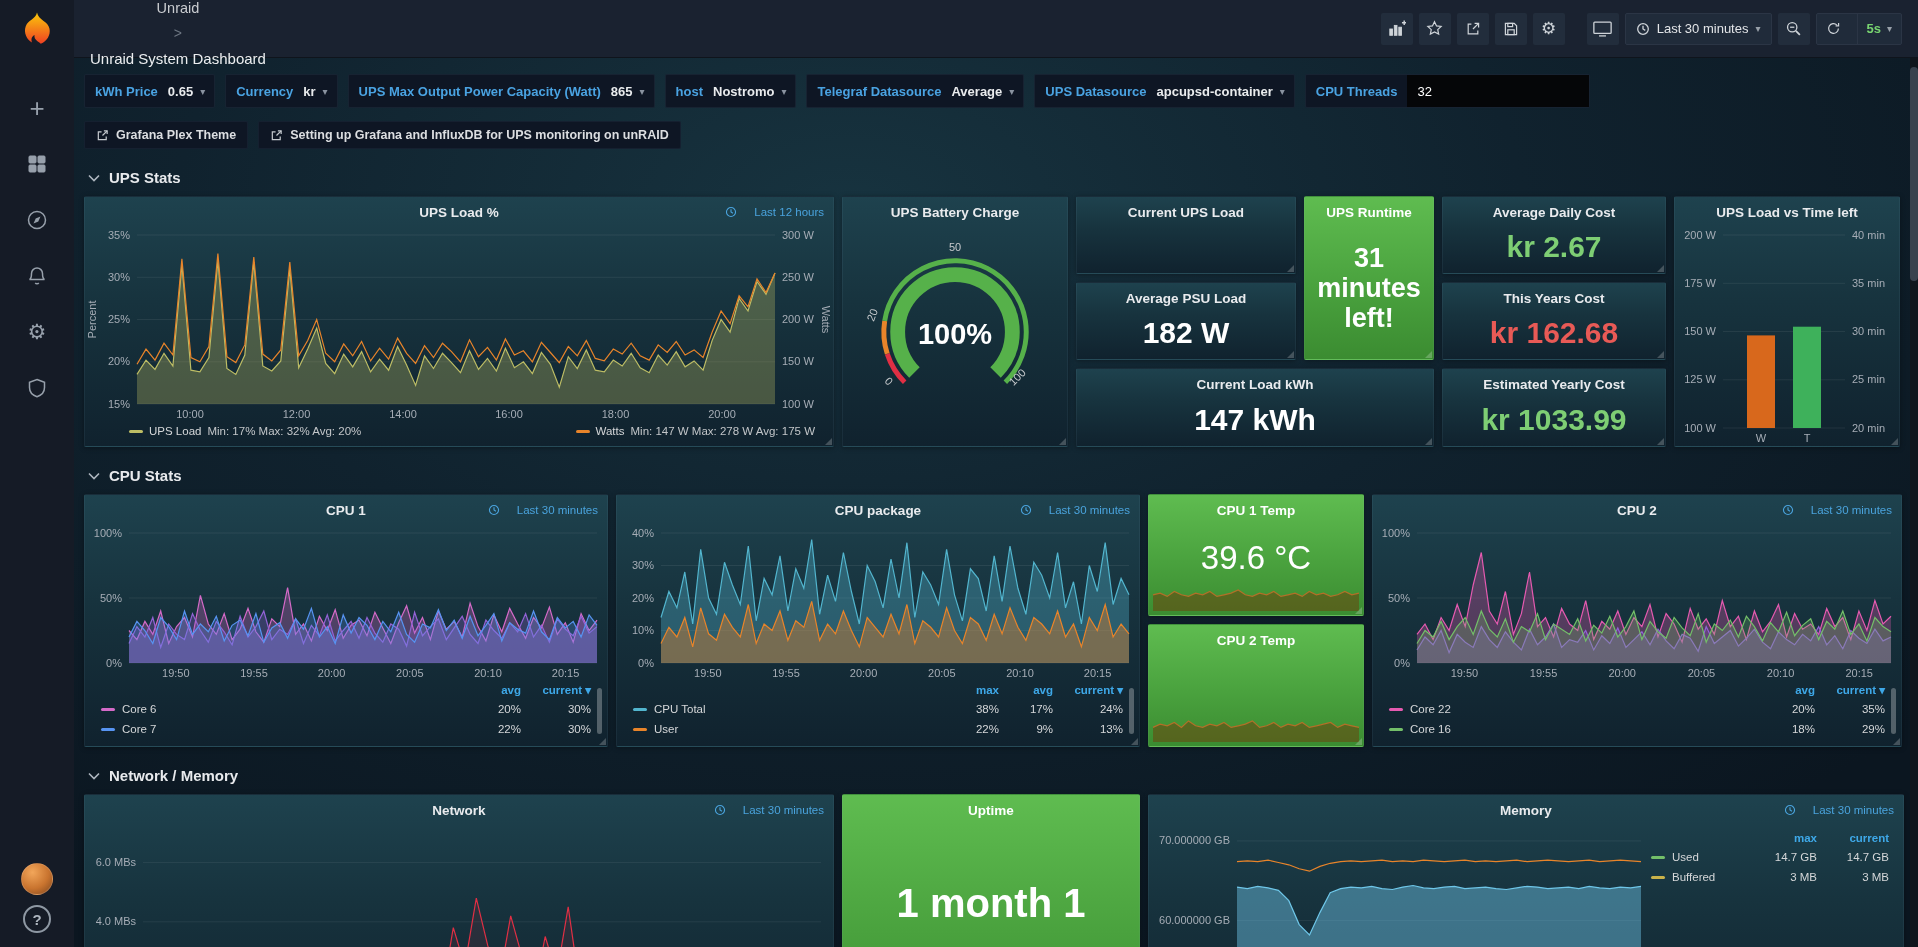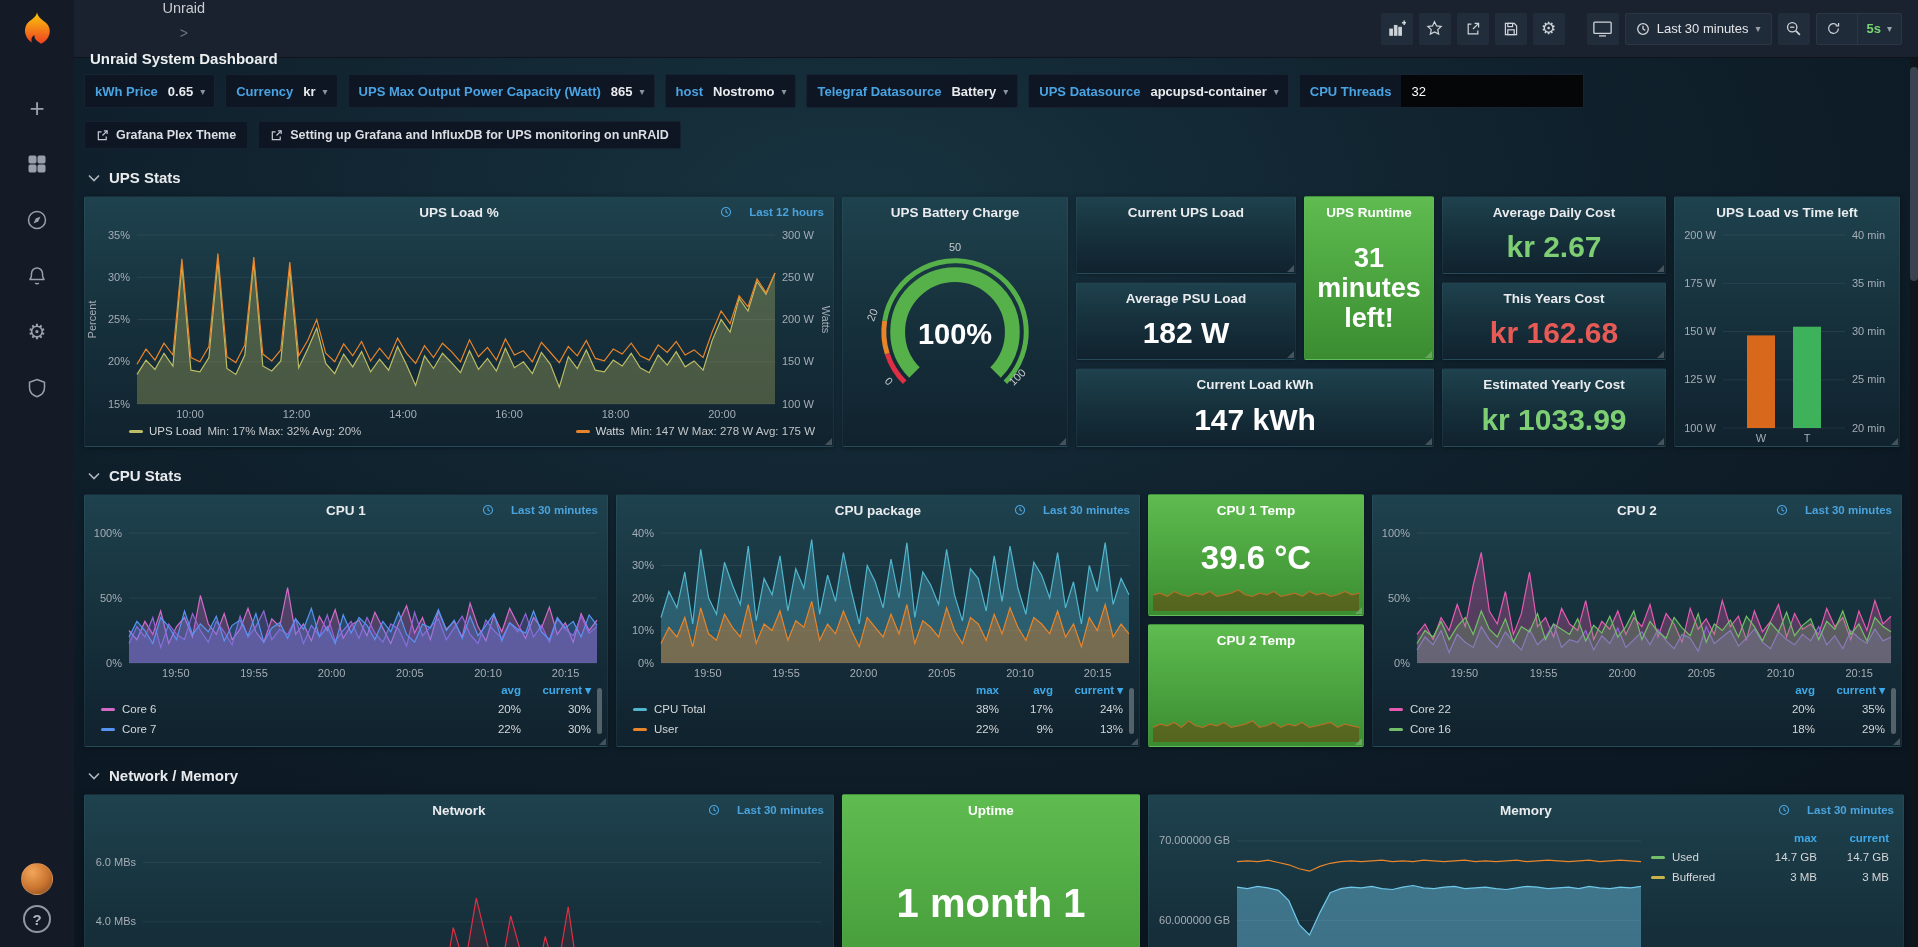--- a/index.html
+++ b/index.html
@@ -16,21 +16,21 @@
   .avatar { width:32px; height:32px; border-radius:50%; background:radial-gradient(circle at 35% 28%, #f2a65a 0%, #c9742f 55%, #7d451d 100%); margin:10px 0; cursor:pointer; border:1px solid rgba(255,255,255,0.15); }
   .help-circle { width:28px; height:28px; border-radius:50%; border:2px solid #8e98a3; color:#aeb6bf; display:flex; align-items:center; justify-content:center; font-size:15px; font-weight:700; cursor:pointer; }
 
   
   .main { flex:1; min-width:0; display:flex; flex-direction:column;
           background:radial-gradient(1400px 800px at 42% 22%, #17333f 0%, #10222e 48%, #0b1620 100%); }
   .topnav { height:58px; background:#1a2230; border-bottom:1px solid rgba(0,0,0,0.4); display:flex; align-items:center; padding:0 16px; gap:10px; flex-shrink:0; }
   .crumb { display:flex; align-items:center; gap:9px;flex-direction:column; }
   .crumb-org { font-size:14.5px; color:#c9ccd0; cursor:pointer; }
   .crumb-sep { color:#6d7682; font-size:14px; }
-  .crumb-title { font-size:15px; font-weight:700; color:#eceef0; cursor:pointer;text-align:right; }
+  .crumb-title { font-size:15px; font-weight:400; color:#eceef0; cursor:pointer;text-align:right; }
   .caret { color:#98a0a9; font-size:10px; }
   .nav-right { margin-left:auto; display:flex; align-items:center; gap:6px; }
   .icon-btn { width:32px; height:32px; background:#222d3c; border-radius:2px; display:flex; align-items:center; justify-content:center; cursor:pointer; color:#cfd4d9; font-size:16px; }
   .icon-btn svg { stroke:#cfd4d9; }
   .btn-gap { width:10px; }
   .pill { height:32px; background:#202b3a; border:1px solid #2b3545; border-radius:2px; display:flex; align-items:center; gap:7px; padding:0 10px; cursor:pointer; font-size:13px; color:#e3e5e8; }
   .pill svg { stroke:#cfd4d9; }
   .refresh-pill { padding:0;align-items:flex-end; }
   .refresh-pill .seg { display:flex; align-items:center; gap:6px; padding:0 9px; height:100%; }
   .refresh-pill .seg + .seg { border-left:1px solid #2b3545; }
@@ -56,31 +56,31 @@
   .grid-ups { display:grid; grid-template-columns:750px 226px 220px 130px 224px 226px; grid-template-rows:78px 78px 79px; gap:8px; }
   .grid-cpu { display:grid; grid-template-columns:524px 524px 216px 530px; grid-template-rows:122px 123px; gap:8px; }
   .grid-net { display:grid; grid-template-columns:750px 298px 756px; grid-template-rows:251px; gap:8px; }
 
   .panel { background:linear-gradient(180deg,#1e424e 0%,#17333e 42%,#10222e 100%); border:1px solid rgba(160,200,220,0.07); border-radius:2px; position:relative; display:flex; flex-direction:column; overflow:hidden; box-shadow:0 1px 5px rgba(0,0,0,0.35); }
   .panel::after { content:""; position:absolute; right:1px; bottom:1px; border-left:7px solid transparent; border-bottom:7px solid rgba(255,255,255,0.22); }
   .panel.green { background:linear-gradient(180deg,#5fbc50 0%,#4aa23e 55%,#3b8c31 100%); }
   .panel-header { height:30px; display:flex; align-items:center; justify-content:center; position:relative; flex-shrink:0; }
   .panel-title { font-size:13.5px; font-weight:600; color:#e9ebee; cursor:pointer; }
   .panel.green .panel-title { color:#fff; }
-  .panel-time { position:absolute; right:9px; top:9px; display:flex; gap:17px; align-items:center; color:#4aa3dd; font-size:11.5px; white-space:nowrap;font-weight:bold; }
+  .panel-time { position:absolute; right:9px; top:9px; display:flex; gap:17px; align-items:center; color:#4aa3dd; font-size:11.5px; white-space:nowrap; }
   .panel-time svg { stroke:#4aa3dd; }
 
   .chart { flex:1; min-height:0; position:relative; }
   svg text.tk { fill:#a6adb6; font-size:11px; font-family:"Liberation Sans",sans-serif; }
 
   .stat-value { flex:1; display:flex; align-items:center; justify-content:center; font-weight:700; font-size:30px; color:#fff; padding-bottom:6px; }
   .stat-green { color:#7ece74; }
   .stat-red { color:#e85a56; }
   .runtime-value { font-size:27px; line-height:1.12; text-align:center; padding:0 8px 10px; }
-  .temp-value { flex:1; display:flex; align-items:center; justify-content:center; font-weight:700; font-size:33px; color:#fff; padding-bottom:24px; }
+  .temp-value { flex:1; display:flex; align-items:center; justify-content:center; font-weight:400; font-size:33px; color:#fff; padding-bottom:24px; }
   .spark { position:absolute; left:2px; right:2px; bottom:2px; height:30px; }
   .uptime-value { font-size:40px; font-weight:700; color:#fff; text-align:center; margin-top:56px; white-space:nowrap; }
 
   
   .ups-legend { display:flex; justify-content:space-between; padding:3px 18px 9px 44px; font-size:11.5px; color:#d5d7d9; }
   .leg-entry { display:flex; align-items:center; gap:6px; cursor:pointer; white-space:nowrap; }
   .swatch { display:inline-block; width:14px; height:3px; border-radius:2px; }
   .leg-stats { color:#c3c6c9; }
 
   .tbl-legend { padding:0 16px 7px; font-size:11.5px; position:relative; }
@@ -258,21 +258,21 @@
           <span class="chip-value">865</span>
           <span class="chip-caret">▾</span>
         </div>
         <div class="chip">
           <span class="chip-label">host</span>
           <span class="chip-value">Nostromo</span>
           <span class="chip-caret">▾</span>
         </div>
         <div class="chip">
           <span class="chip-label">Telegraf Datasource</span>
-          <span class="chip-value">Battery</span>
+          <span class="chip-value">Average</span>
           <span class="chip-caret">▾</span>
         </div>
         <div class="chip">
           <span class="chip-label">UPS Datasource</span>
           <span class="chip-value">apcupsd-container</span>
           <span class="chip-caret">▾</span>
         </div>
         <div class="chip">
           <span class="chip-label">CPU Threads</span>
           <input class="chip-input" value="32" style="">

